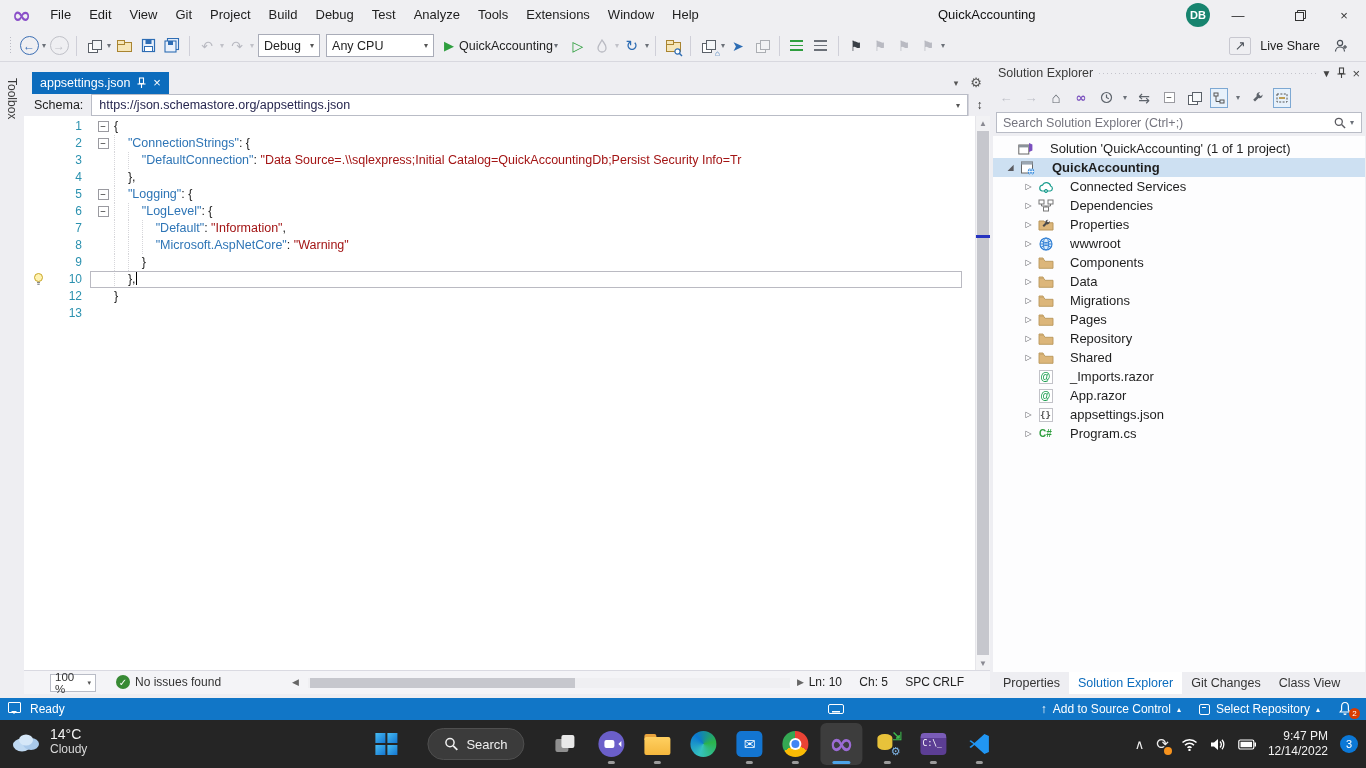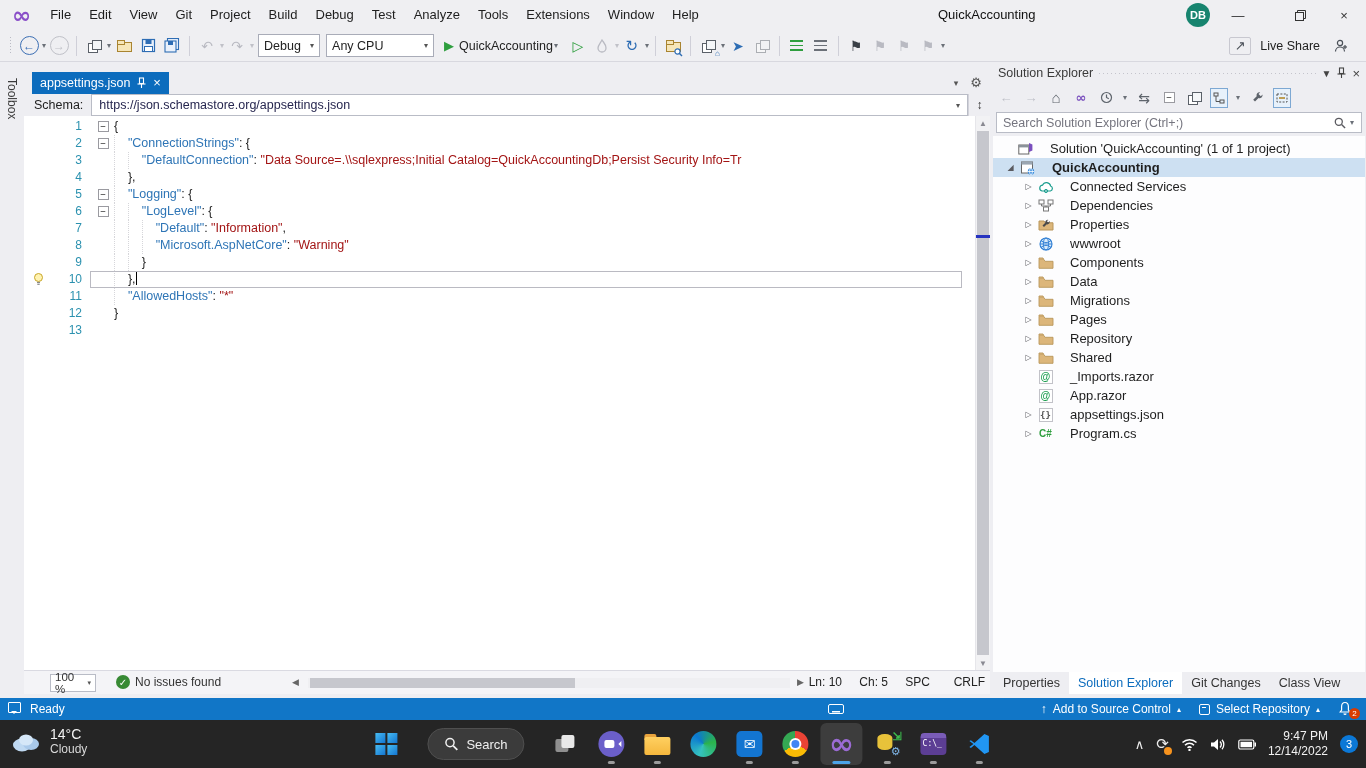--- a/index.html
+++ b/index.html
@@ -341,21 +341,20 @@
           <div class="cl"><span class="cl-margin"></span><span class="cl-num">5</span><span class="cl-fold"><span class="foldbox">−</span></span><span class="cl-code"><span class="ind"></span><span class="tk-k">"Logging"</span><span class="tk-p">: {</span></span></div>
           <div class="cl"><span class="cl-margin"></span><span class="cl-num">6</span><span class="cl-fold"><span class="foldbox">−</span></span><span class="cl-code"><span class="ind"></span><span class="ind"></span><span class="tk-k">"LogLevel"</span><span class="tk-p">: {</span></span></div>
           <div class="cl"><span class="cl-margin"></span><span class="cl-num">7</span><span class="cl-fold"></span><span class="cl-code"><span class="ind"></span><span class="ind"></span><span class="ind"></span><span class="tk-k">"Default"</span><span class="tk-p">: </span><span class="tk-s">"Information"</span><span class="tk-p">,</span></span></div>
           <div class="cl"><span class="cl-margin"></span><span class="cl-num">8</span><span class="cl-fold"></span><span class="cl-code"><span class="ind"></span><span class="ind"></span><span class="ind"></span><span class="tk-k">"Microsoft.AspNetCore"</span><span class="tk-p">: </span><span class="tk-s">"Warning"</span></span></div>
           <div class="cl"><span class="cl-margin"></span><span class="cl-num">9</span><span class="cl-fold"></span><span class="cl-code"><span class="ind"></span><span class="ind"></span><span class="tk-p">}</span></span></div>
           <div class="cl cur"><span class="cl-margin"><svg width="13" height="14" viewBox="0 0 13 14" style="position:absolute;right:3px;top:1px">
                 <circle cx="6.5" cy="5.5" r="4" fill="#FFF3B2" stroke="#C8A62A" stroke-width="1"></circle>
                 <line x1="5" y1="10.5" x2="8" y2="10.5" stroke="#8A8A8A" stroke-width="1.2"></line>
                 <line x1="5.3" y1="12.3" x2="7.7" y2="12.3" stroke="#8A8A8A" stroke-width="1.2"></line>
               </svg></span><span class="cl-num">10</span><span class="cl-fold"></span><span class="cl-code"><span class="ind"></span><span class="tk-p">},</span><span class="caret"></span></span></div>
-          <div class="cl"><span class="cl-margin"></span><span class="cl-num">11</span><span class="cl-fold"></span><span class="cl-code"><span class="ind"></span><span class="tk-k">"AllowedHosts"</span><span class="tk-p">: </span><span class="tk-s">"*"</span></span></div>
           <div class="cl"><span class="cl-margin"></span><span class="cl-num">12</span><span class="cl-fold"></span><span class="cl-code"><span class="tk-p">}</span></span></div>
           <div class="cl"><span class="cl-margin"></span><span class="cl-num">13</span><span class="cl-fold"></span><span class="cl-code"></span></div>
         </div>
       <div class="vscroll">
         <div class="vs-arrow">▲</div>
         <div class="vs-thumb"></div>
         <div class="vs-mark"></div>
         <div class="vs-down">▼</div>
       </div>
     </div>
@@ -370,21 +369,21 @@
         <span>No issues found</span>
       </span>
       <span class="hsl">◀</span>
       <span class="htrack">
           <span class="hthumb"></span>
         </span>
       <span class="hsr">▶</span>
       <span class="met" style="right:148px">Ln: 10</span>
       <span class="met" style="right:102px">Ch: 5</span>
       <span class="met" style="right:60px">SPC</span>
-      <span class="met" style="right:5px">CRLF</span>
+      <span class="met" style="right:26px">CRLF</span>
     </div>
   </div>
 
   <div id="sepanel">
     <div class="se-title">
       <span>Solution Explorer</span>
       <span class="se-grip"></span>
       <span class="se-ticon">▼</span>
       <span class="se-ticon">
         <svg width="9" height="12" viewBox="0 0 9 12">

